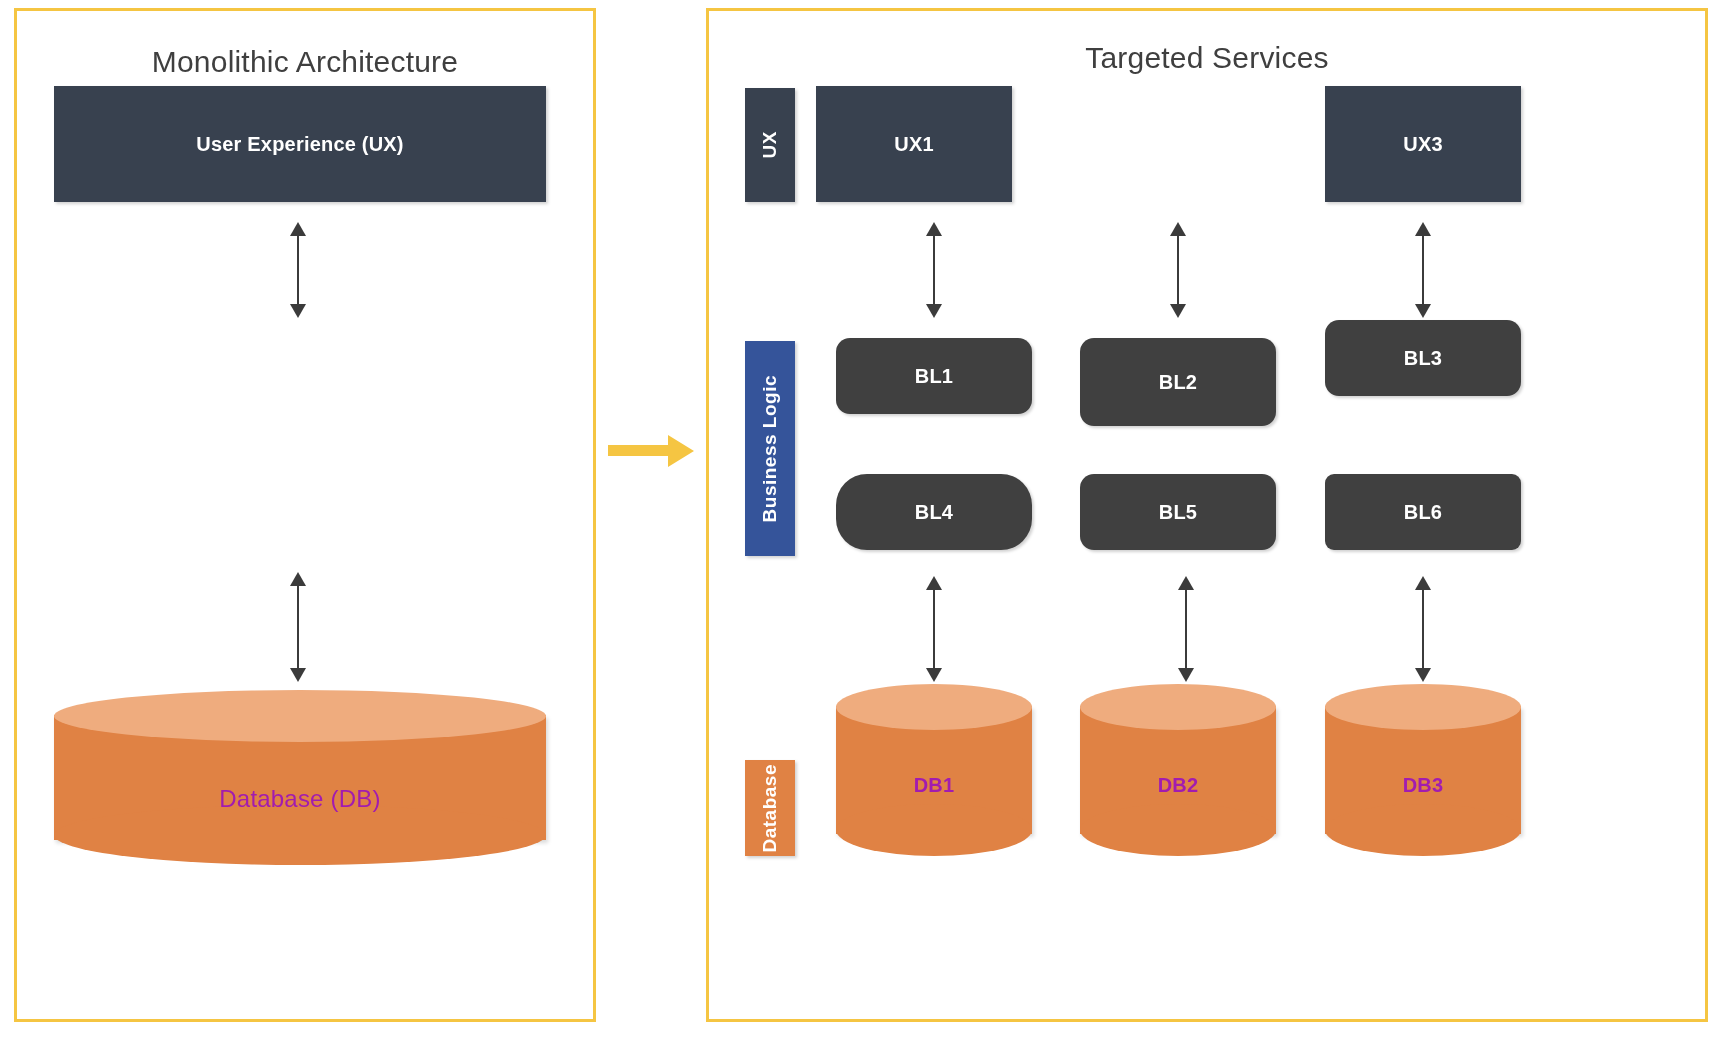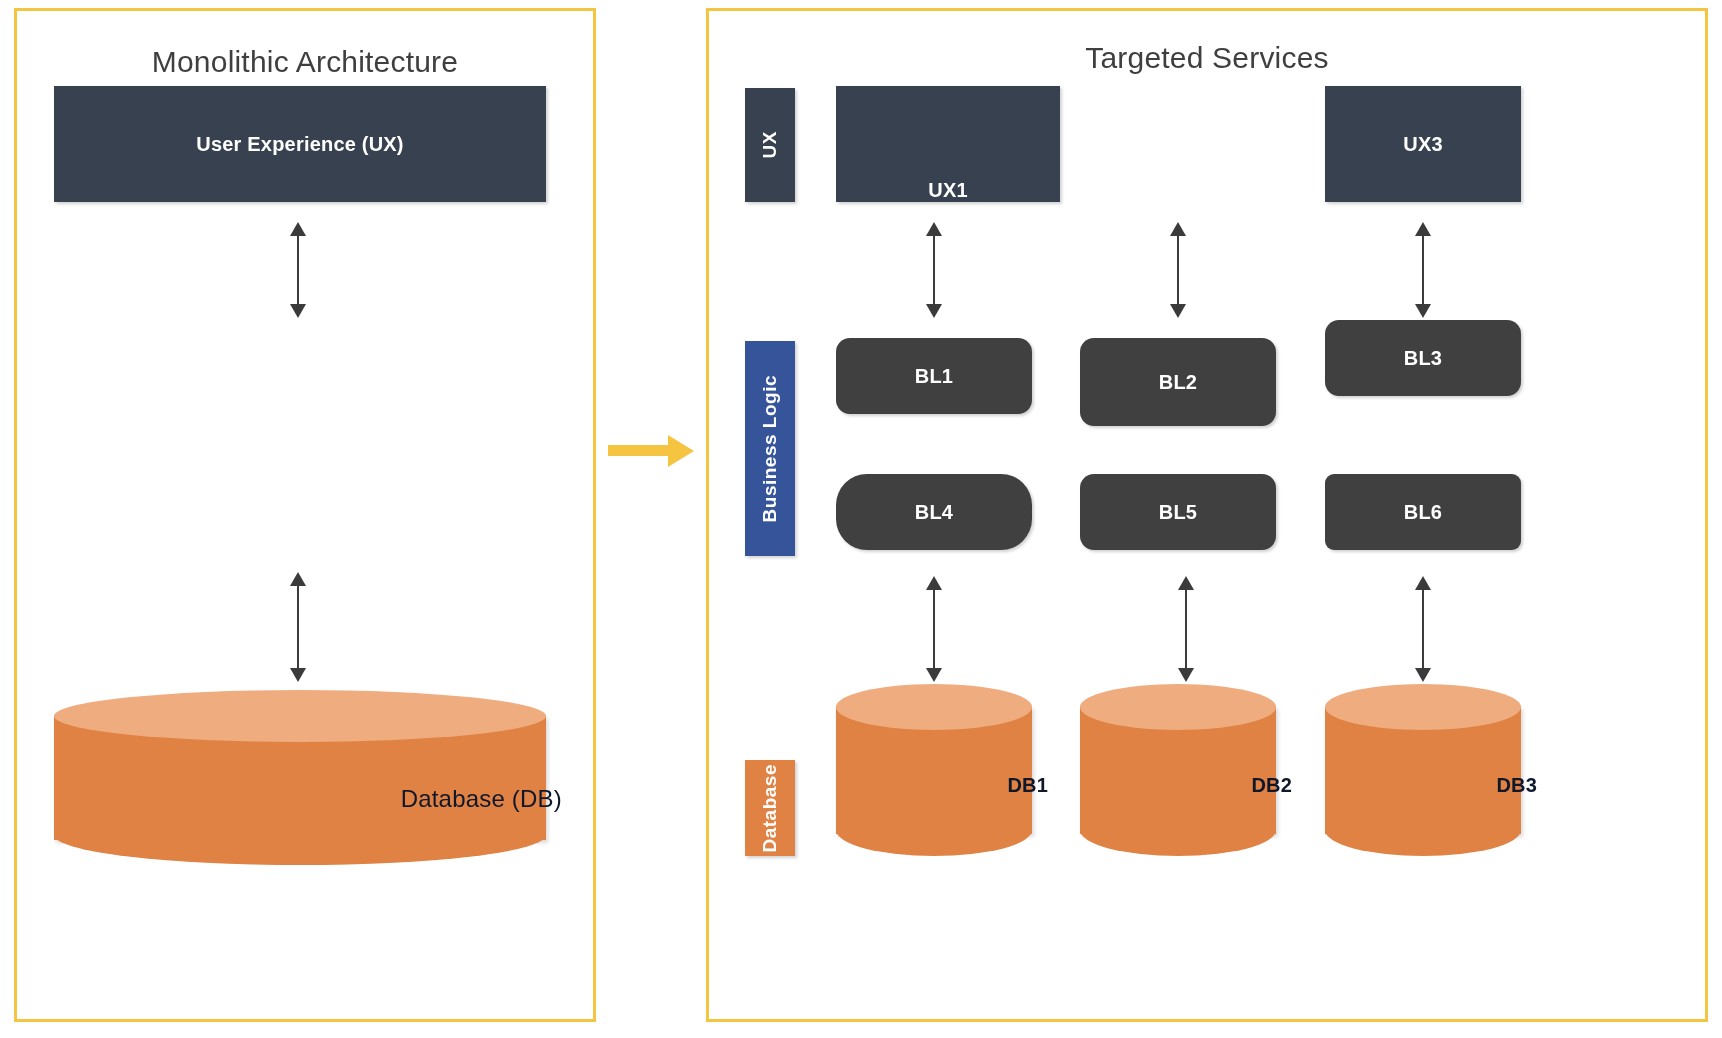--- a/index.html
+++ b/index.html
@@ -103,24 +103,24 @@
   }
   .cyl .cyl-bottom-curve {
     position: absolute;
     left: 0;
     width: 100%;
     background: #E08244;
     border-radius: 50%;
   }
   .cyl .cyl-label {
     position: absolute;
-    left: 16px;
-    width: 100%;
-    text-align: right;
-    color: #0f172a;
+    left: 0;
+    width: 100%;
+    text-align: center;
+    color: #a21caf;
     font-size: 20px;
     font-weight: bold;
     letter-spacing: 0.2px;
   }
   .cyl.big .cyl-label { font-size: 24px; font-weight: 400; }
 
   
   .darrow { position: absolute; }
   .darrow .shaft {
     position: absolute;
@@ -215,21 +215,21 @@
   </div>
 
   <div class="vbar bl" style="left:745px; top:341px; width:50px; height:215px;">
     <span class="vtext">Business Logic</span>
   </div>
 
   <div class="vbar db" style="left:745px; top:760px; width:50px; height:96px;">
     <span class="vtext">Database</span>
   </div>
 
-  <div class="node ux" style="left:836px; top:86px; width:224px; height:116px;align-items:flex-end;">
+  <div class="node ux" style="left:816px; top:86px; width:196px; height:116px;">
     <span class="node-label">UX1</span>
   </div>
   <div class="node ux" style="left:1325px; top:86px; width:196px; height:116px;">
     <span class="node-label">UX3</span>
   </div>
 
   <div class="darrow" style="left:918px; top:222px; width:32px; height:96px;">
     <div class="head up"></div>
     <div class="shaft" style="top:10px; bottom:10px;"></div>
     <div class="head down"></div>

